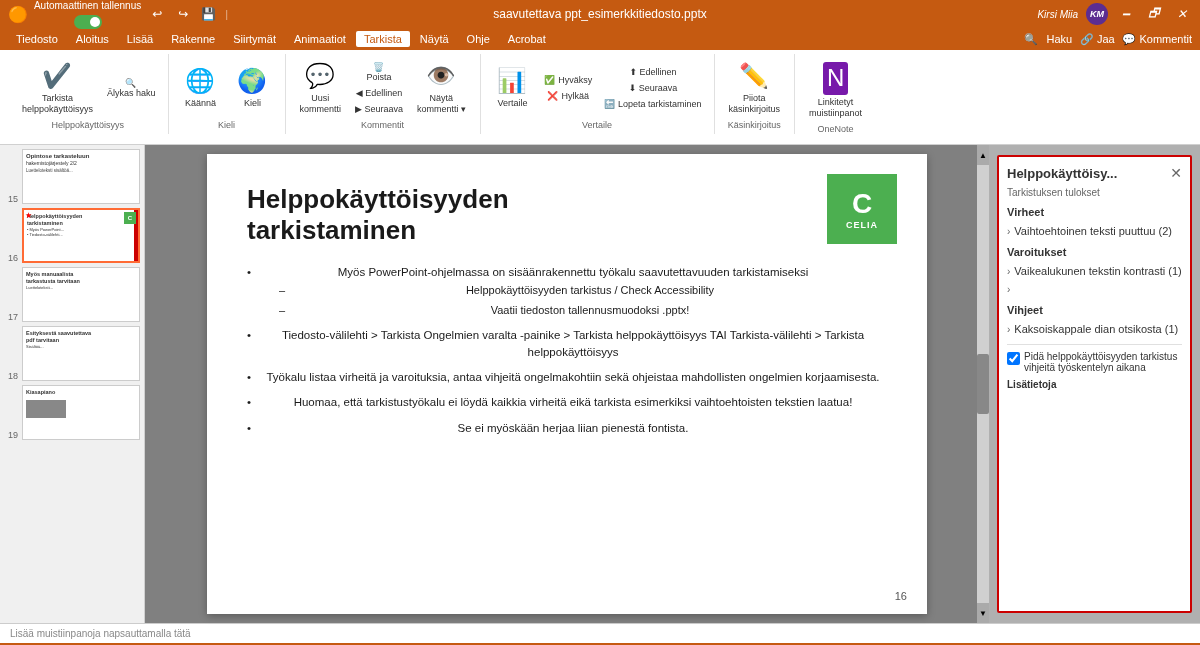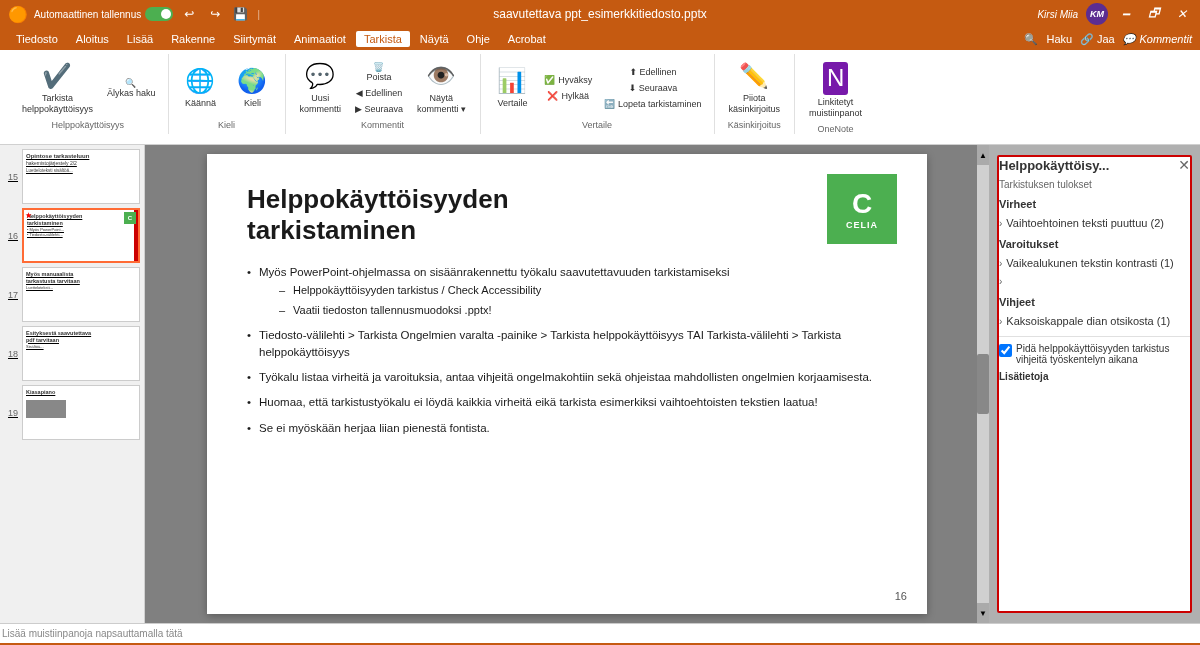--- a/index.html
+++ b/index.html
@@ -12,21 +12,21 @@
       height: 28px;
       display: flex;
       align-items: center;
       justify-content: space-between;
       padding: 0 8px;
     }
     .title-bar-left { display: flex; align-items: center; gap: 6px; }
     .title-bar-center { font-size: 12px; position: absolute; left: 50%; transform: translateX(-50%); }
     .title-bar-right { display: flex; align-items: center; gap: 8px; margin-left: auto; font-style: italic; }
     .autosave-toggle {
-      display: flex; align-items: center; gap: 4px; font-size: 10px;
+      display: flex; align-items: center; gap: 4px; font-size: 10px; flex-direction: column;
     }
     .toggle-switch {
       width: 28px; height: 14px; background: #4caf50; border-radius: 7px; position: relative;
     }
     .toggle-switch::after {
       content: ''; position: absolute; right: 2px; top: 2px; width: 10px; height: 10px;
       background: white; border-radius: 50%;
     }
     .title-btn {
       width: 20px; height: 20px; display: flex; align-items: center; justify-content: center;
@@ -104,23 +104,22 @@
       background: #f0f0f0;
       border-right: 1px solid #d0d0d0;
       overflow-y: auto;
       padding: 4px;
     }
     .thumbnail-item {
       margin-bottom: 4px;
       cursor: pointer;
       position: relative;
       display: flex;
-      align-items: center;
+      align-items: flex-end;
       gap: 4px;
-      text-decoration: underline;
     }
     .thumb-num {
       font-size: 9px; color: #666; min-width: 14px; text-align: right;
     }
     .thumb-img {
       flex: 1; background: white; border: 1px solid #ccc;
       height: 55px; position: relative; overflow: hidden;
     }
     .thumb-img.active { border: 2px solid #ff6b35; }
     .thumb-img.starred::before {
@@ -160,35 +159,36 @@
     }
     .slide-logo {
       position: absolute; top: 20px; right: 30px;
       width: 70px; height: 70px; background: #4caf50;
       display: flex; align-items: center; justify-content: center;
       flex-direction: column;
     }
     .slide-logo-c { font-size: 28px; font-weight: bold; color: white; }
     .slide-logo-text { font-size: 9px; color: white; font-weight: bold; letter-spacing: 1px; }
     .slide-body { font-size: 11.5px; color: #1a1a1a; line-height: 1.5; }
-    .bullet { margin-bottom: 8px; padding-left: 12px; position: relative; }
+    .bullet { margin-bottom: 8px; padding-left: 12px; position: relative; text-align: center; }
     .bullet::before { content: '•'; position: absolute; left: 0; }
     .sub-bullet { margin-left: 20px; margin-bottom: 4px; padding-left: 14px; position: relative; font-size: 11px; }
     .sub-bullet::before { content: '–'; position: absolute; left: 0; }
     .slide-page-num {
       position: absolute; bottom: 12px; right: 20px; font-size: 11px; color: #555;
     }
 
     
     .right-panel {
       width: 195px;
       background: white;
       border: 2px solid #c00;
       margin: 10px 8px;
       border-radius: 2px;
+      padding: 8px;
       overflow-y: auto;
       font-size: 11px;
     }
     .panel-header {
       display: flex; justify-content: space-between; align-items: center;
       margin-bottom: 6px;
     }
     .panel-title { font-size: 13px; font-weight: bold; color: #333; }
     .panel-close { cursor: pointer; color: #666; font-size: 14px; }
     .panel-subtitle { font-size: 10px; color: #666; margin-bottom: 8px; }
@@ -252,21 +252,21 @@
   <span class="menu-item">Siirtymät</span>
   <span class="menu-item">Animaatiot</span>
   <span class="menu-item active">Tarkista</span>
   <span class="menu-item">Näytä</span>
   <span class="menu-item">Ohje</span>
   <span class="menu-item">Acrobat</span>
   <div class="menu-right">
     <span style="font-size:11px;">🔍</span>
     <span>Haku</span>
     <span style="cursor:pointer;">🔗 Jaa</span>
-    <span style="cursor:pointer;font-style:italic;">💬 Kommentit</span>
+    <span style="cursor:pointer;">💬 Kommentit</span>
   </div>
 </div>
 
 <div class="ribbon">
   <div class="ribbon-content">
 
     <div class="ribbon-group">
       <div class="ribbon-buttons">
         <div class="ribbon-btn">
           <span class="ribbon-btn-icon">✔️</span>
@@ -504,21 +504,21 @@
       <input type="checkbox" checked="" style="margin-top: 1px;">
       <span>Pidä helppokäyttöisyyden tarkistus vihjeitä työskentelyn aikana</span>
     </div>
 
     
     <div class="more-info-label">Lisätietoja</div>
   </div>
 
 </div>
 
-<div style="background:white;border-top:1px solid #ccc;padding:3px 2px;font-size:10px;color:#888;height:20px;display:flex;align-items:center;">
+<div style="background:white;border-top:1px solid #ccc;padding:3px 10px;font-size:10px;color:#888;height:20px;display:flex;align-items:center;">
   <span>Lisää muistiinpanoja napsauttamalla tätä</span>
 </div>
 
 <div class="status-bar">
   
   
   
   
   
 </div>

